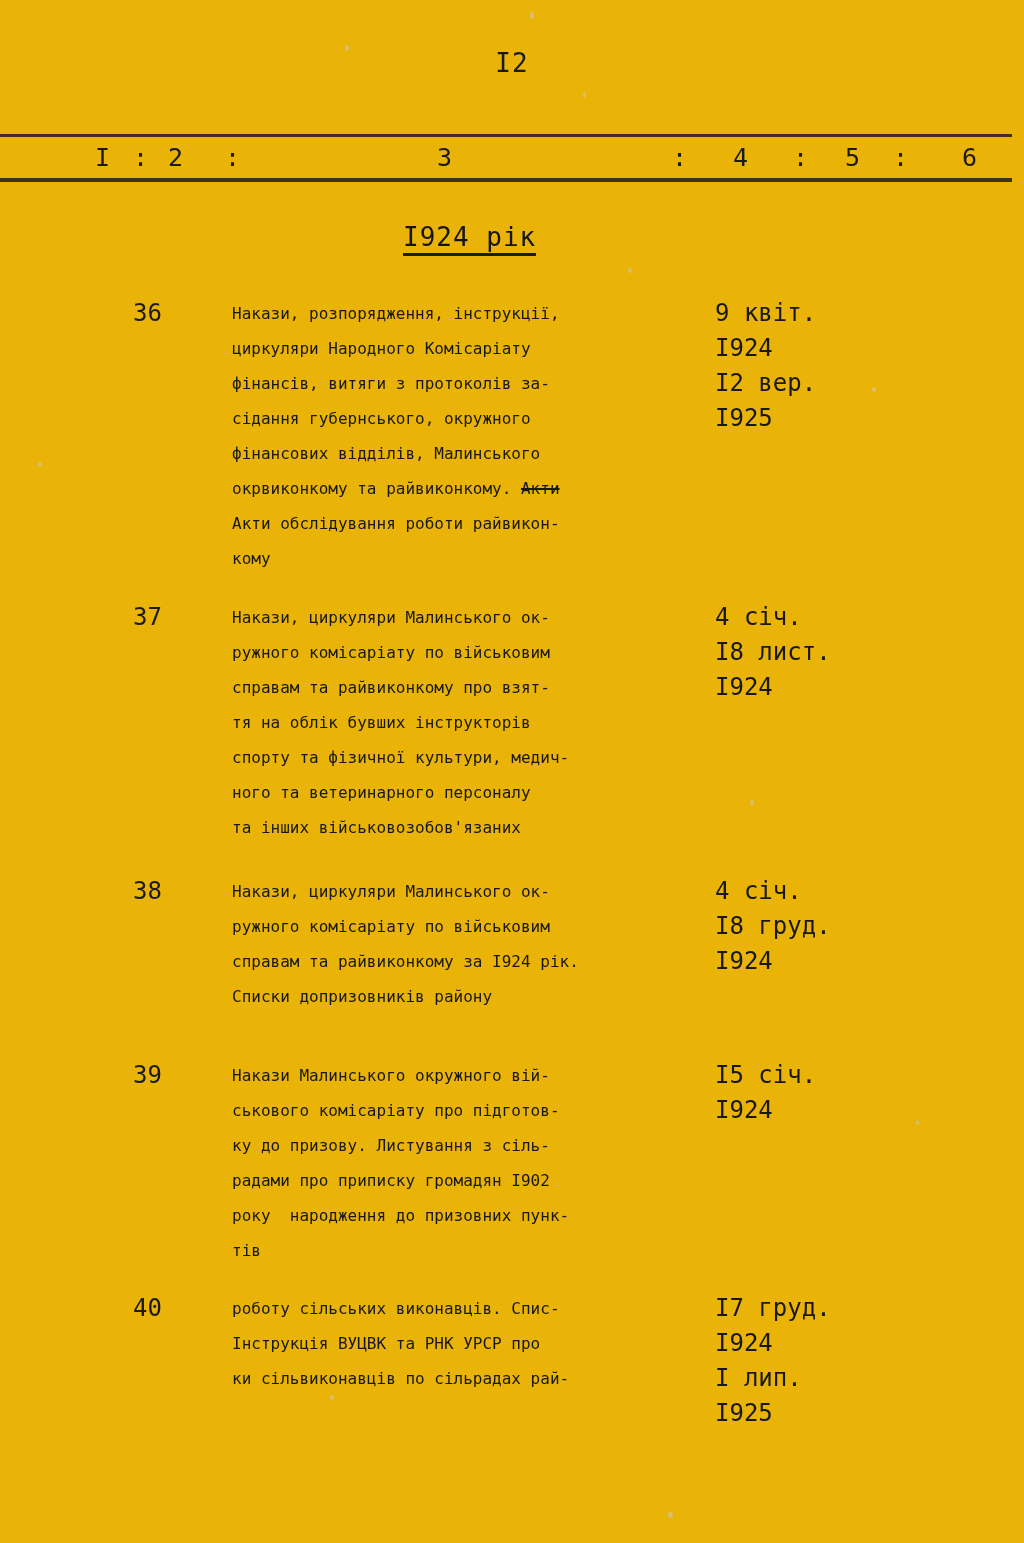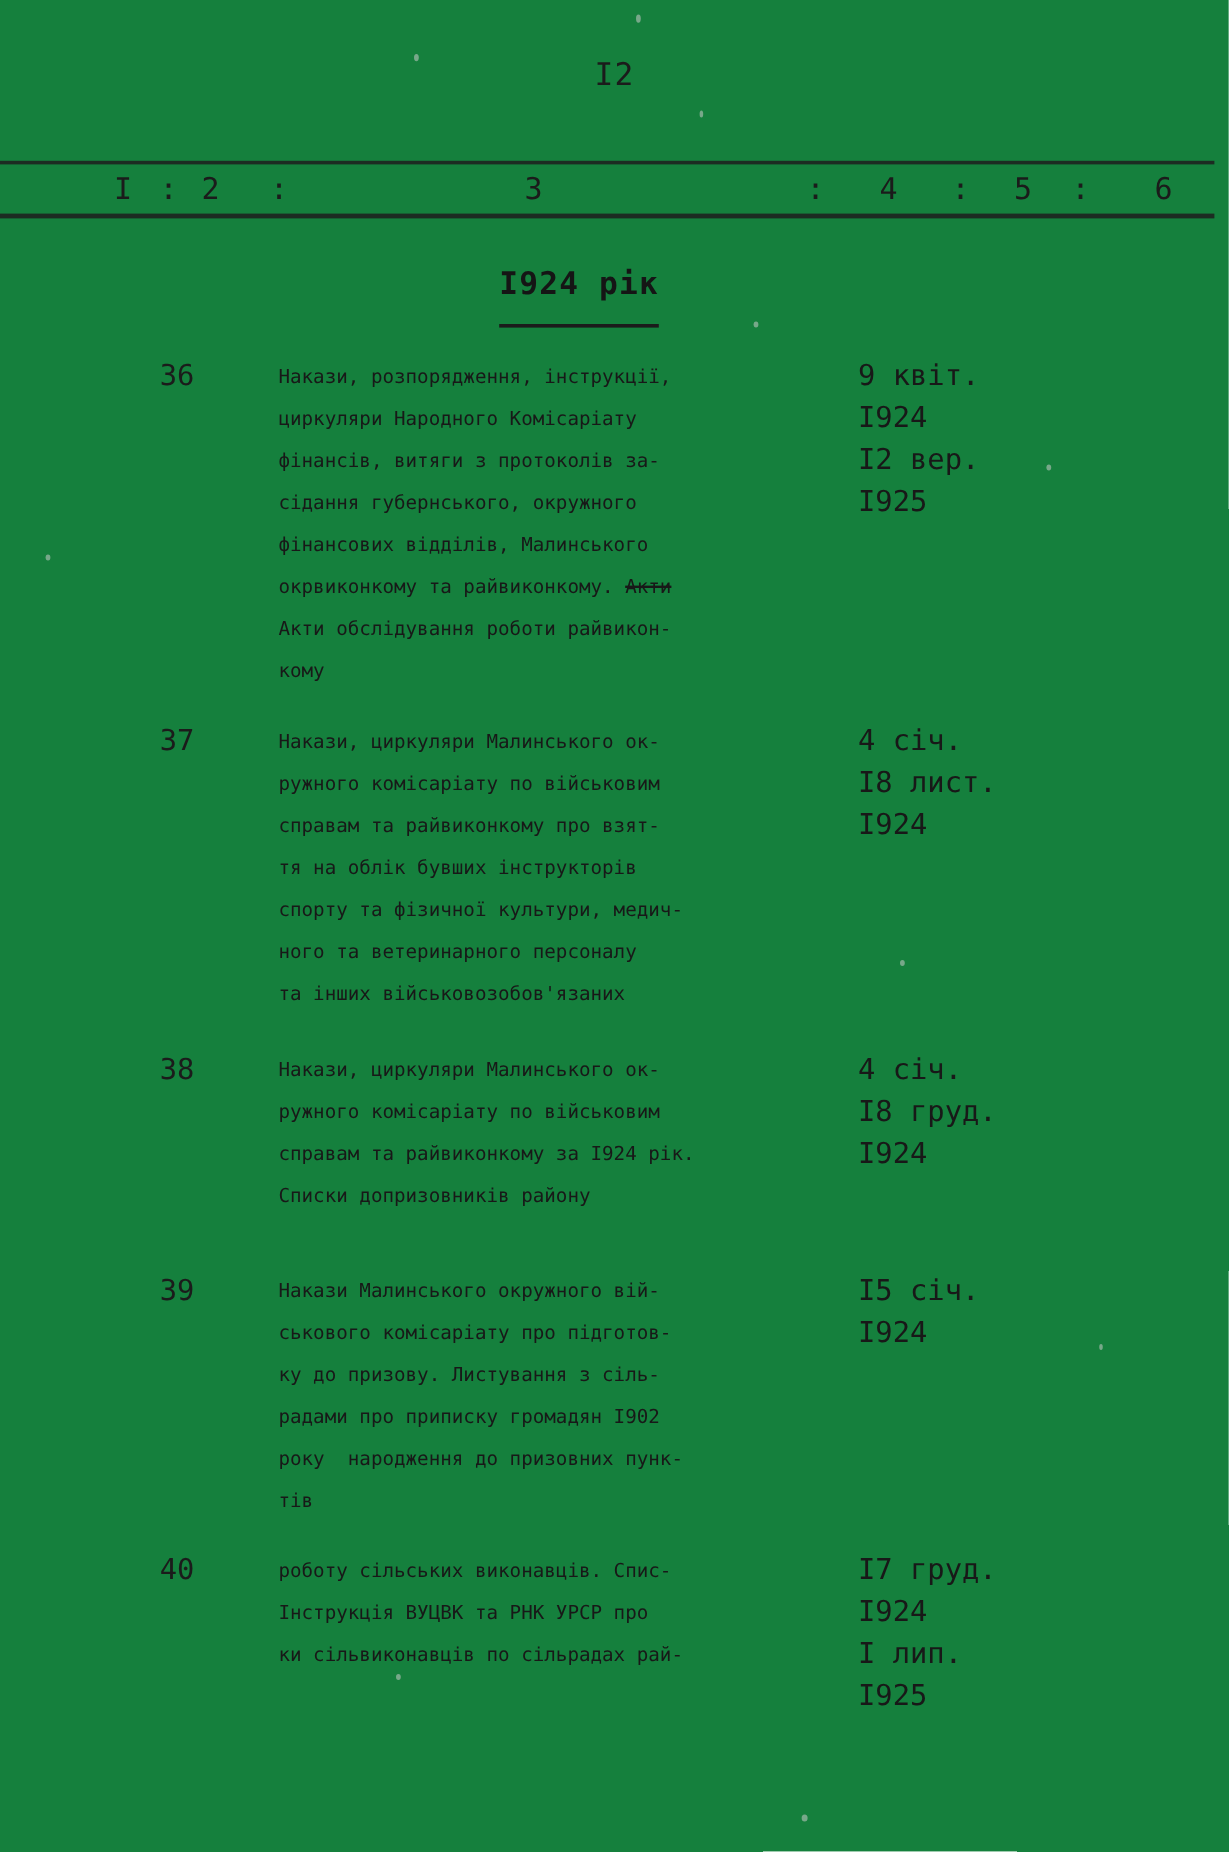--- a/index.html
+++ b/index.html
@@ -14,21 +14,21 @@
     position: relative;
     overflow: hidden;
     font-family: "DejaVu Sans Mono", "Liberation Mono", monospace;
     color: #111111;
     -webkit-font-smoothing: none;
   }
 
   .page {
     position: absolute;
     inset: 0;
-    background: #15803d;
+    background: #eab308;
   }
 
   
   .page-number {
     position: absolute;
     top: 48px;
     left: 0;
     width: 1024px;
     text-align: center;
     font-size: 26px;
@@ -79,27 +79,26 @@
   .hc4    { left: 733px; }
   .hsep4  { left: 793px; }
   .hc5    { left: 845px; }
   .hsep5  { left: 893px; }
   .hc6    { left: 962px; }
 
   
   .section-title {
     position: absolute;
     top: 222px;
-    left: 416px;
+    left: 403px;
     font-size: 26px;
     letter-spacing: 1px;
     border-bottom: 3px solid #1b1b1b;
-    padding-bottom: 18px;
+    padding-bottom: 1px;
     color: #151515;
-    font-weight: bold;
   }
 
   
   .entries {
     position: absolute;
     top: 296px;
     left: 0;
     width: 1024px;
   }
   .entry {

